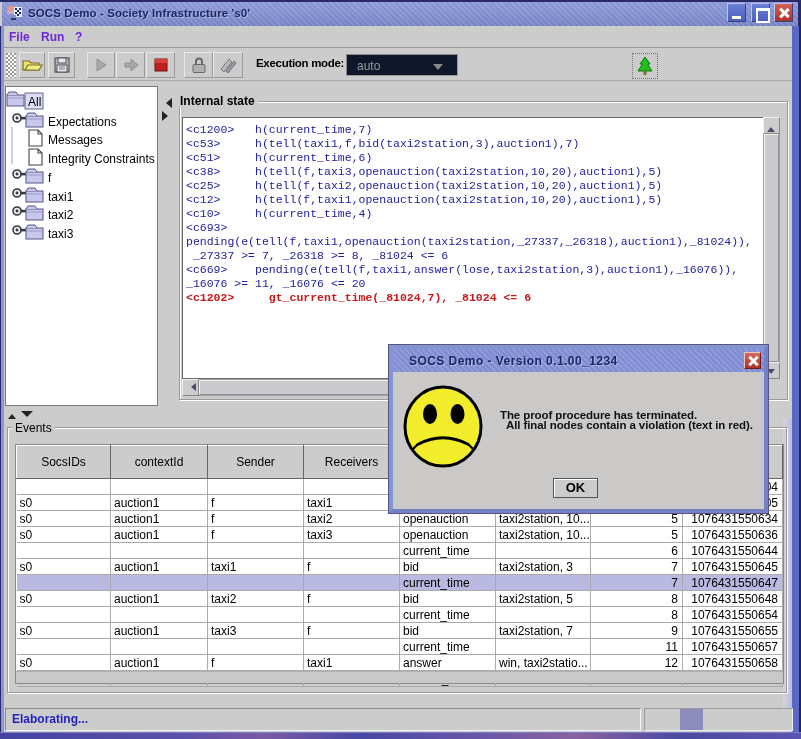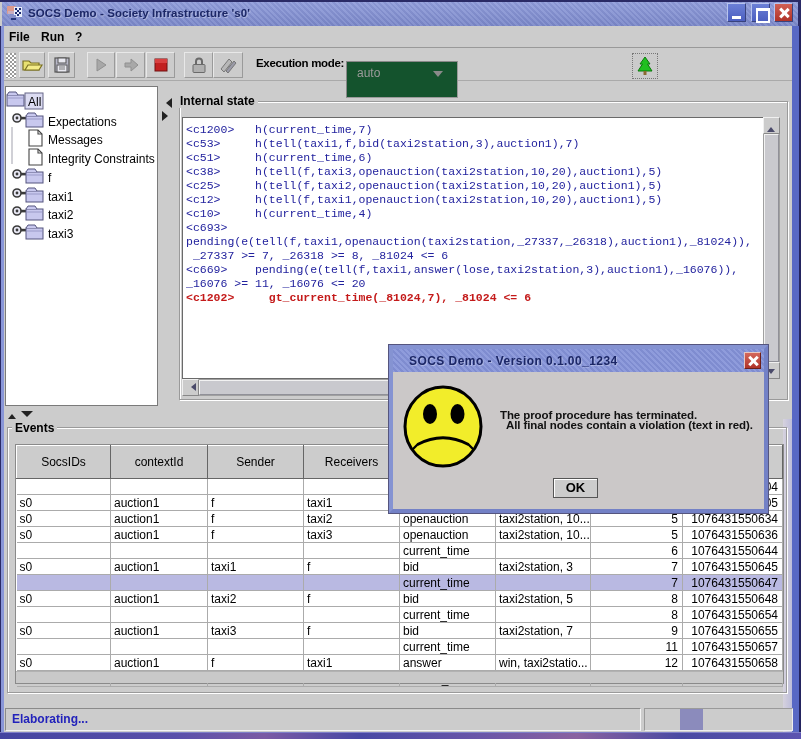--- a/index.html
+++ b/index.html
@@ -25,32 +25,32 @@
 #btnclose::after { transform:rotate(-45deg); }
 
 #leftborder  { left:0; top:26px; width:4px; height:706px; background:#8996d8; border-left:1px solid #2a2a66; }
 #rightborder { left:792px; top:26px; width:9px; height:706px; background:#5868c4; border-right:2px solid #23235e; }
 #rightlight  { left:783px; top:414px; width:9px; height:318px; background:linear-gradient(90deg,#d6d2de,#bdbdda); }
 #bottomborder { left:0; top:732px; width:801px; height:7px; border-top:1px solid #7e7ec8;
   background:linear-gradient(90deg,#4444a0 0%,#5a50aa 22%,#7a5aa4 33%,#4848a4 45%,#6a56a8 60%,#8a62a0 72%,#4a4aa2 85%,#5c54b0 100%); }
 
 
 #menubar { left:4px; top:26px; width:788px; height:22px; background:#cccccc; border-bottom:1px solid #999999; }
-.menuitem { position:absolute; top:4px; font-size:12px; font-weight:bold; color:#000000; }
+.menuitem { position:absolute; top:4px; font-size:12px; font-weight:bold; color:#6d28d9; }
 
 
 #toolbar { left:4px; top:49px; width:788px; height:32px; background:#cccccc; border-bottom:1px solid #aaaaaa; }
 #grip { position:absolute; left:2px; top:4px; width:10px; height:25px;
  background-image:repeating-conic-gradient(#ffffff 0 25%, #9a9a9a 0 50%); background-size:4px 4px; }
 .tbtn { position:absolute; top:3px; width:29px; height:26px; background:#cccccc;
   border:1px solid #9a9a9a; border-top-color:#e8e8e8; border-left-color:#e8e8e8; }
 .tbtn svg { position:absolute; left:50%; top:50%; transform:translate(-50%,-50%); }
 #treebtn { position:absolute; left:628px; top:4px; width:26px; height:26px; border:1px dotted #777; background:#cbcbcb; }
 #execlabel { position:absolute; left:252px; top:8px; font-size:11.5px; font-weight:bold; color:#000; letter-spacing:-0.3px; }
-#combo { position:absolute; left:342px; top:12px; width:112px; height:37px; background:#14532d; border:1px solid #9a9a9a; border-top-color:#888; border-left-color:#888; }
+#combo { position:absolute; left:342px; top:5px; width:112px; height:22px; background:#0f172a; border:1px solid #9a9a9a; border-top-color:#888; border-left-color:#888; }
 #combotext { position:absolute; left:10px; top:4px; font-size:12px; color:#9b9b9b; }
 #comboarrow { position:absolute; right:14px; top:9px; width:0; height:0; border:5px solid transparent; border-top:6px solid #8a8a8a; }
 
 
 #treepanel { left:5px; top:86px; width:153px; height:320px; background:#ffffff; border:1px solid #7a7a7a; }
 
 
 #vdivider { left:158px; top:86px; width:20px; height:319px; background:#cccccc; }
 #hsplitter { left:4px; top:407px; width:788px; height:12px; background:#cccccc; }
 .arr { position:absolute; width:0; height:0; }
@@ -219,21 +219,21 @@
 <div class="abs sbthumb" style="left:199px; top:380px; width:547px; height:15px; background:#c9c9ce; border-color:#909098; border-top-color:#f2f2f2; border-left-color:#f2f2f2;"></div>
 <div class="abs sbbtn" style="left:182px; top:379px;">
     <div class="arr" style="left:4px; top:3px; border:4px solid transparent; border-right:5px solid #4a4a6a;"></div>
   </div>
 <div class="abs sbbtn" style="left:746px; top:379px;">
     <div class="arr" style="left:6px; top:3px; border:4px solid transparent; border-left:5px solid #4a4a6a;"></div>
   </div>
 <div class="abs" style="left:763px; top:379px; width:17px; height:17px; background:#cccccc;"></div>
 
 <div class="abs etched" style="left:7px; top:427px; width:780px; height:266px;"></div>
-<div class="abs" style="left:12px; top:421px; font-size:12px; font-weight:bold; color:#000; background:#cccccc; padding:0 3px;">Events</div>
+<div class="abs" style="left:12px; top:421px; font-size:12px; font-weight:normal; color:#000; background:#cccccc; padding:0 3px;">Events</div>
 <div class="abs" id="tablewrap">
 <table>
 <colgroup>
         <col style="width:94px">
         <col style="width:97px">
         <col style="width:96px">
         <col style="width:96px">
         <col style="width:96px">
         <col style="width:95px">
         <col style="width:92px">

